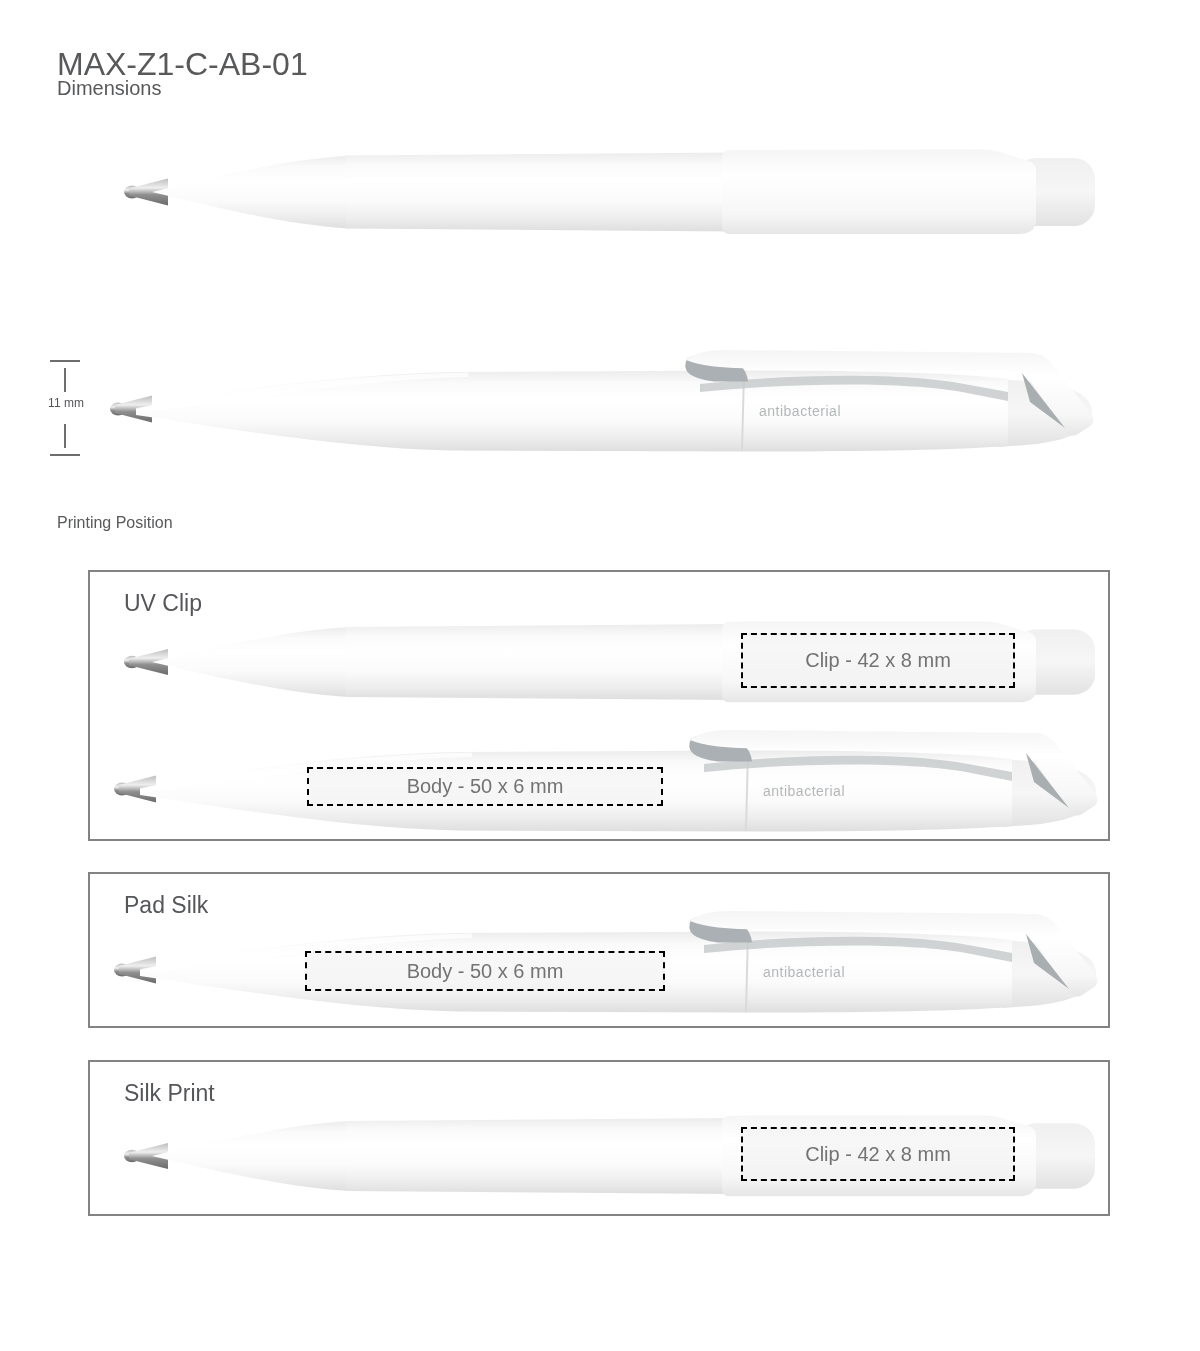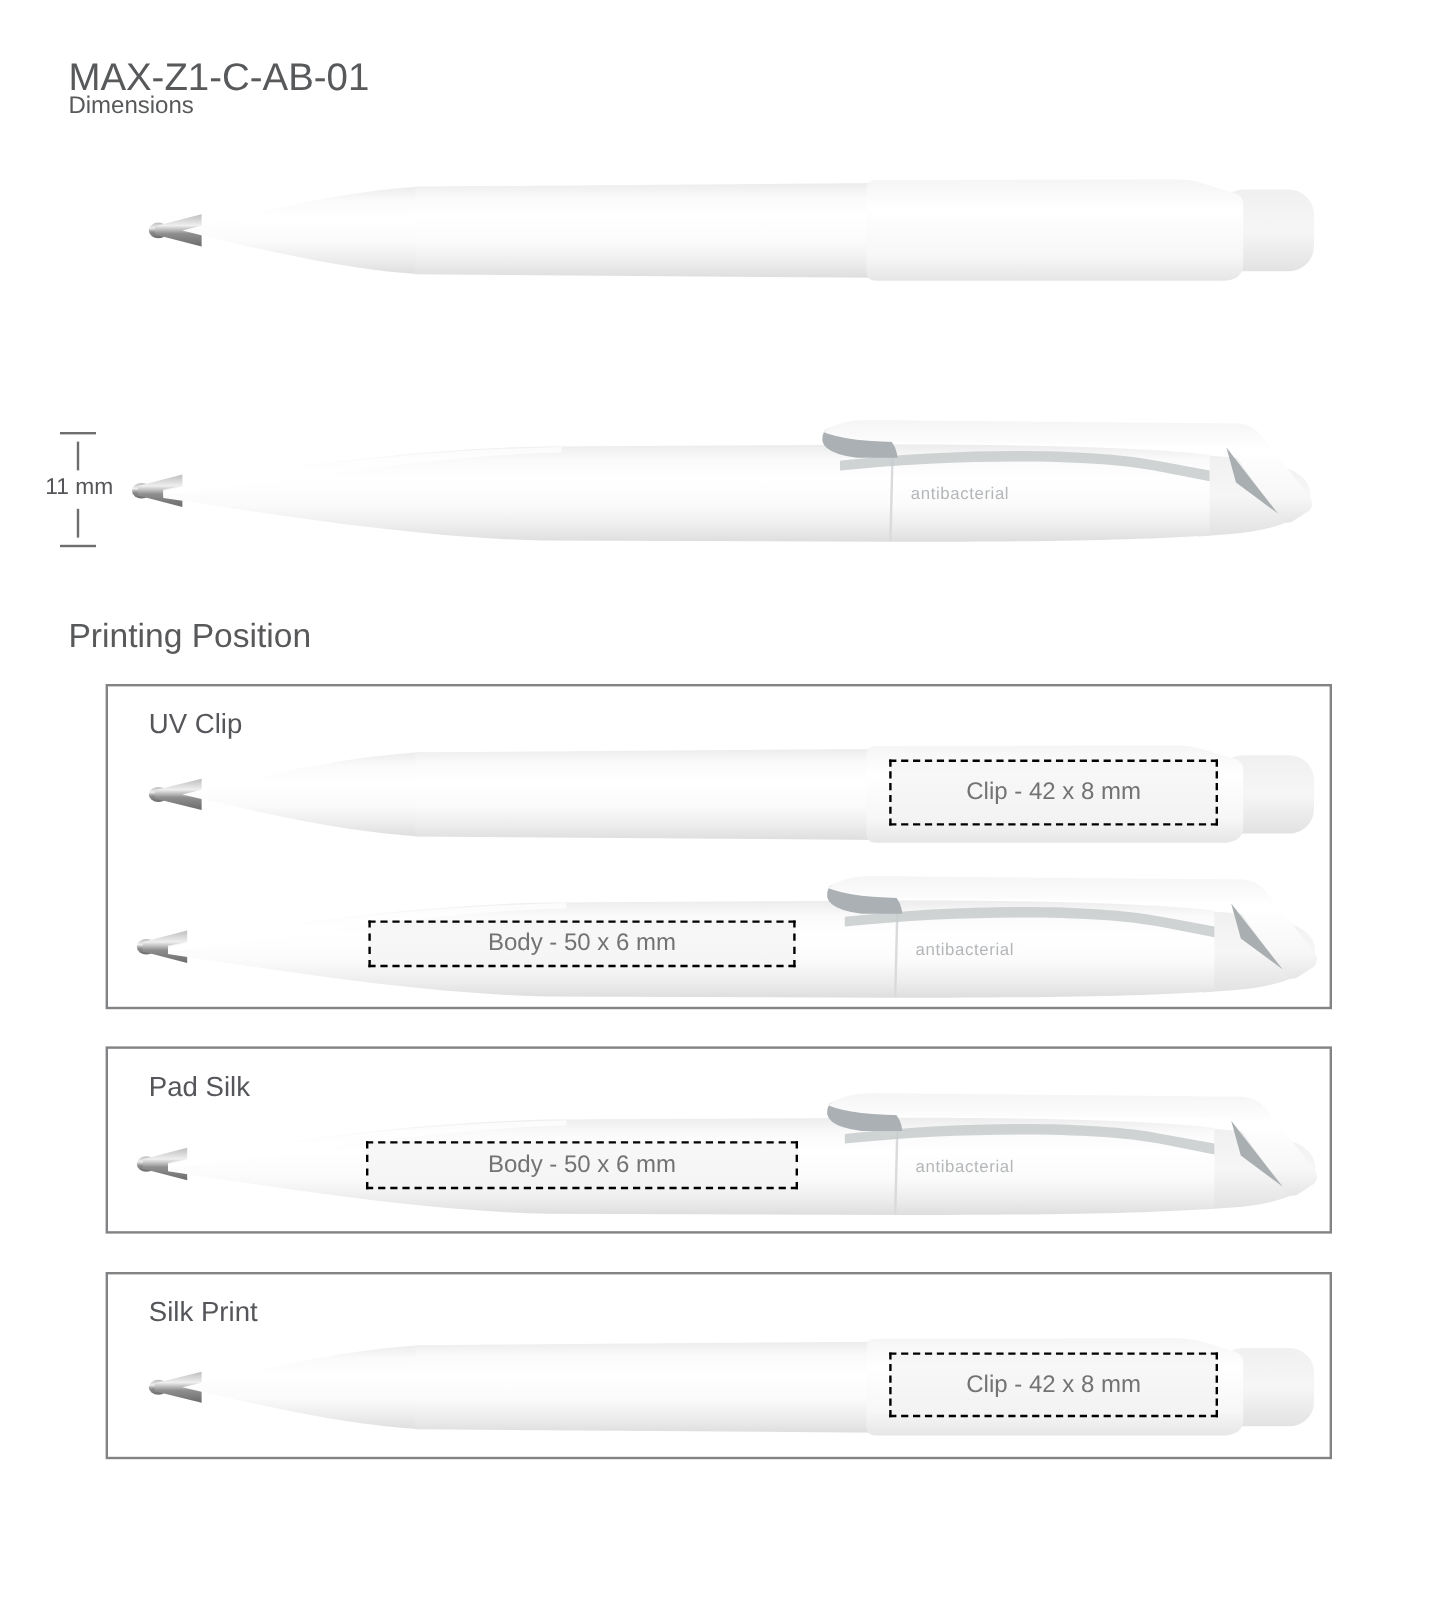--- a/index.html
+++ b/index.html
@@ -8,35 +8,35 @@
     width:1200px; height:1351px;
     background:#ffffff;
     font-family:"Liberation Sans","DejaVu Sans",sans-serif;
     color:#58595b;
     overflow:hidden;
   }
   .abs { position:absolute; }
 
   .page-title   { left:57px; top:44px;  font-size:32px; line-height:1.25; color:#58595b; }
   .page-subtitle{ left:57px; top:76px;  font-size:20px; line-height:1.25; color:#58595b; }
-  .section-heading { left:57px; top:514px; font-size:28px; color:#58595b; }
+  .section-heading { left:57px; top:514px; font-size:16px; color:#58595b; }
 
   
   .dim-length {
     left:122px; top:276px; width:975px; height:26px;
     display:flex; align-items:center;
   }
   .dim-tick-v { width:2px; height:26px; background:#6d6e70; }
   .dim-line-h { flex:1; height:2px; background:#6d6e70; }
   .dim-label  { margin:0 14px; font-size:19px; color:#55565a; white-space:nowrap; }
 
   .dim-height { left:30px; top:360px; width:72px; height:96px; }
   .dim-height .tick-top    { position:absolute; top:0;    left:20px; width:30px; height:2px; background:#6d6e70; }
   .dim-height .line-top    { position:absolute; top:8px;  left:34px; width:2px;  height:24px; background:#6d6e70; }
-  .dim-height .hlabel      { position:absolute; top:36px; left:0; width:72px; text-align:center; font-size:19px; color:#55565a; }
+  .dim-height .hlabel      { position:absolute; top:36px; left:0; width:72px; text-align:center; font-size:12px; color:#55565a; }
   .dim-height .line-bottom { position:absolute; bottom:8px; left:34px; width:2px; height:24px; background:#6d6e70; }
   .dim-height .tick-bottom { position:absolute; bottom:0; left:20px; width:30px; height:2px; background:#6d6e70; }
 
   
   .print-box {
     position:absolute; left:88px; width:1022px;
     border:2px solid #828385; background:#ffffff; box-sizing:border-box;
   }
   .box-uv   { top:570px; height:271px; }
   .box-pad  { top:872px; height:156px; }

